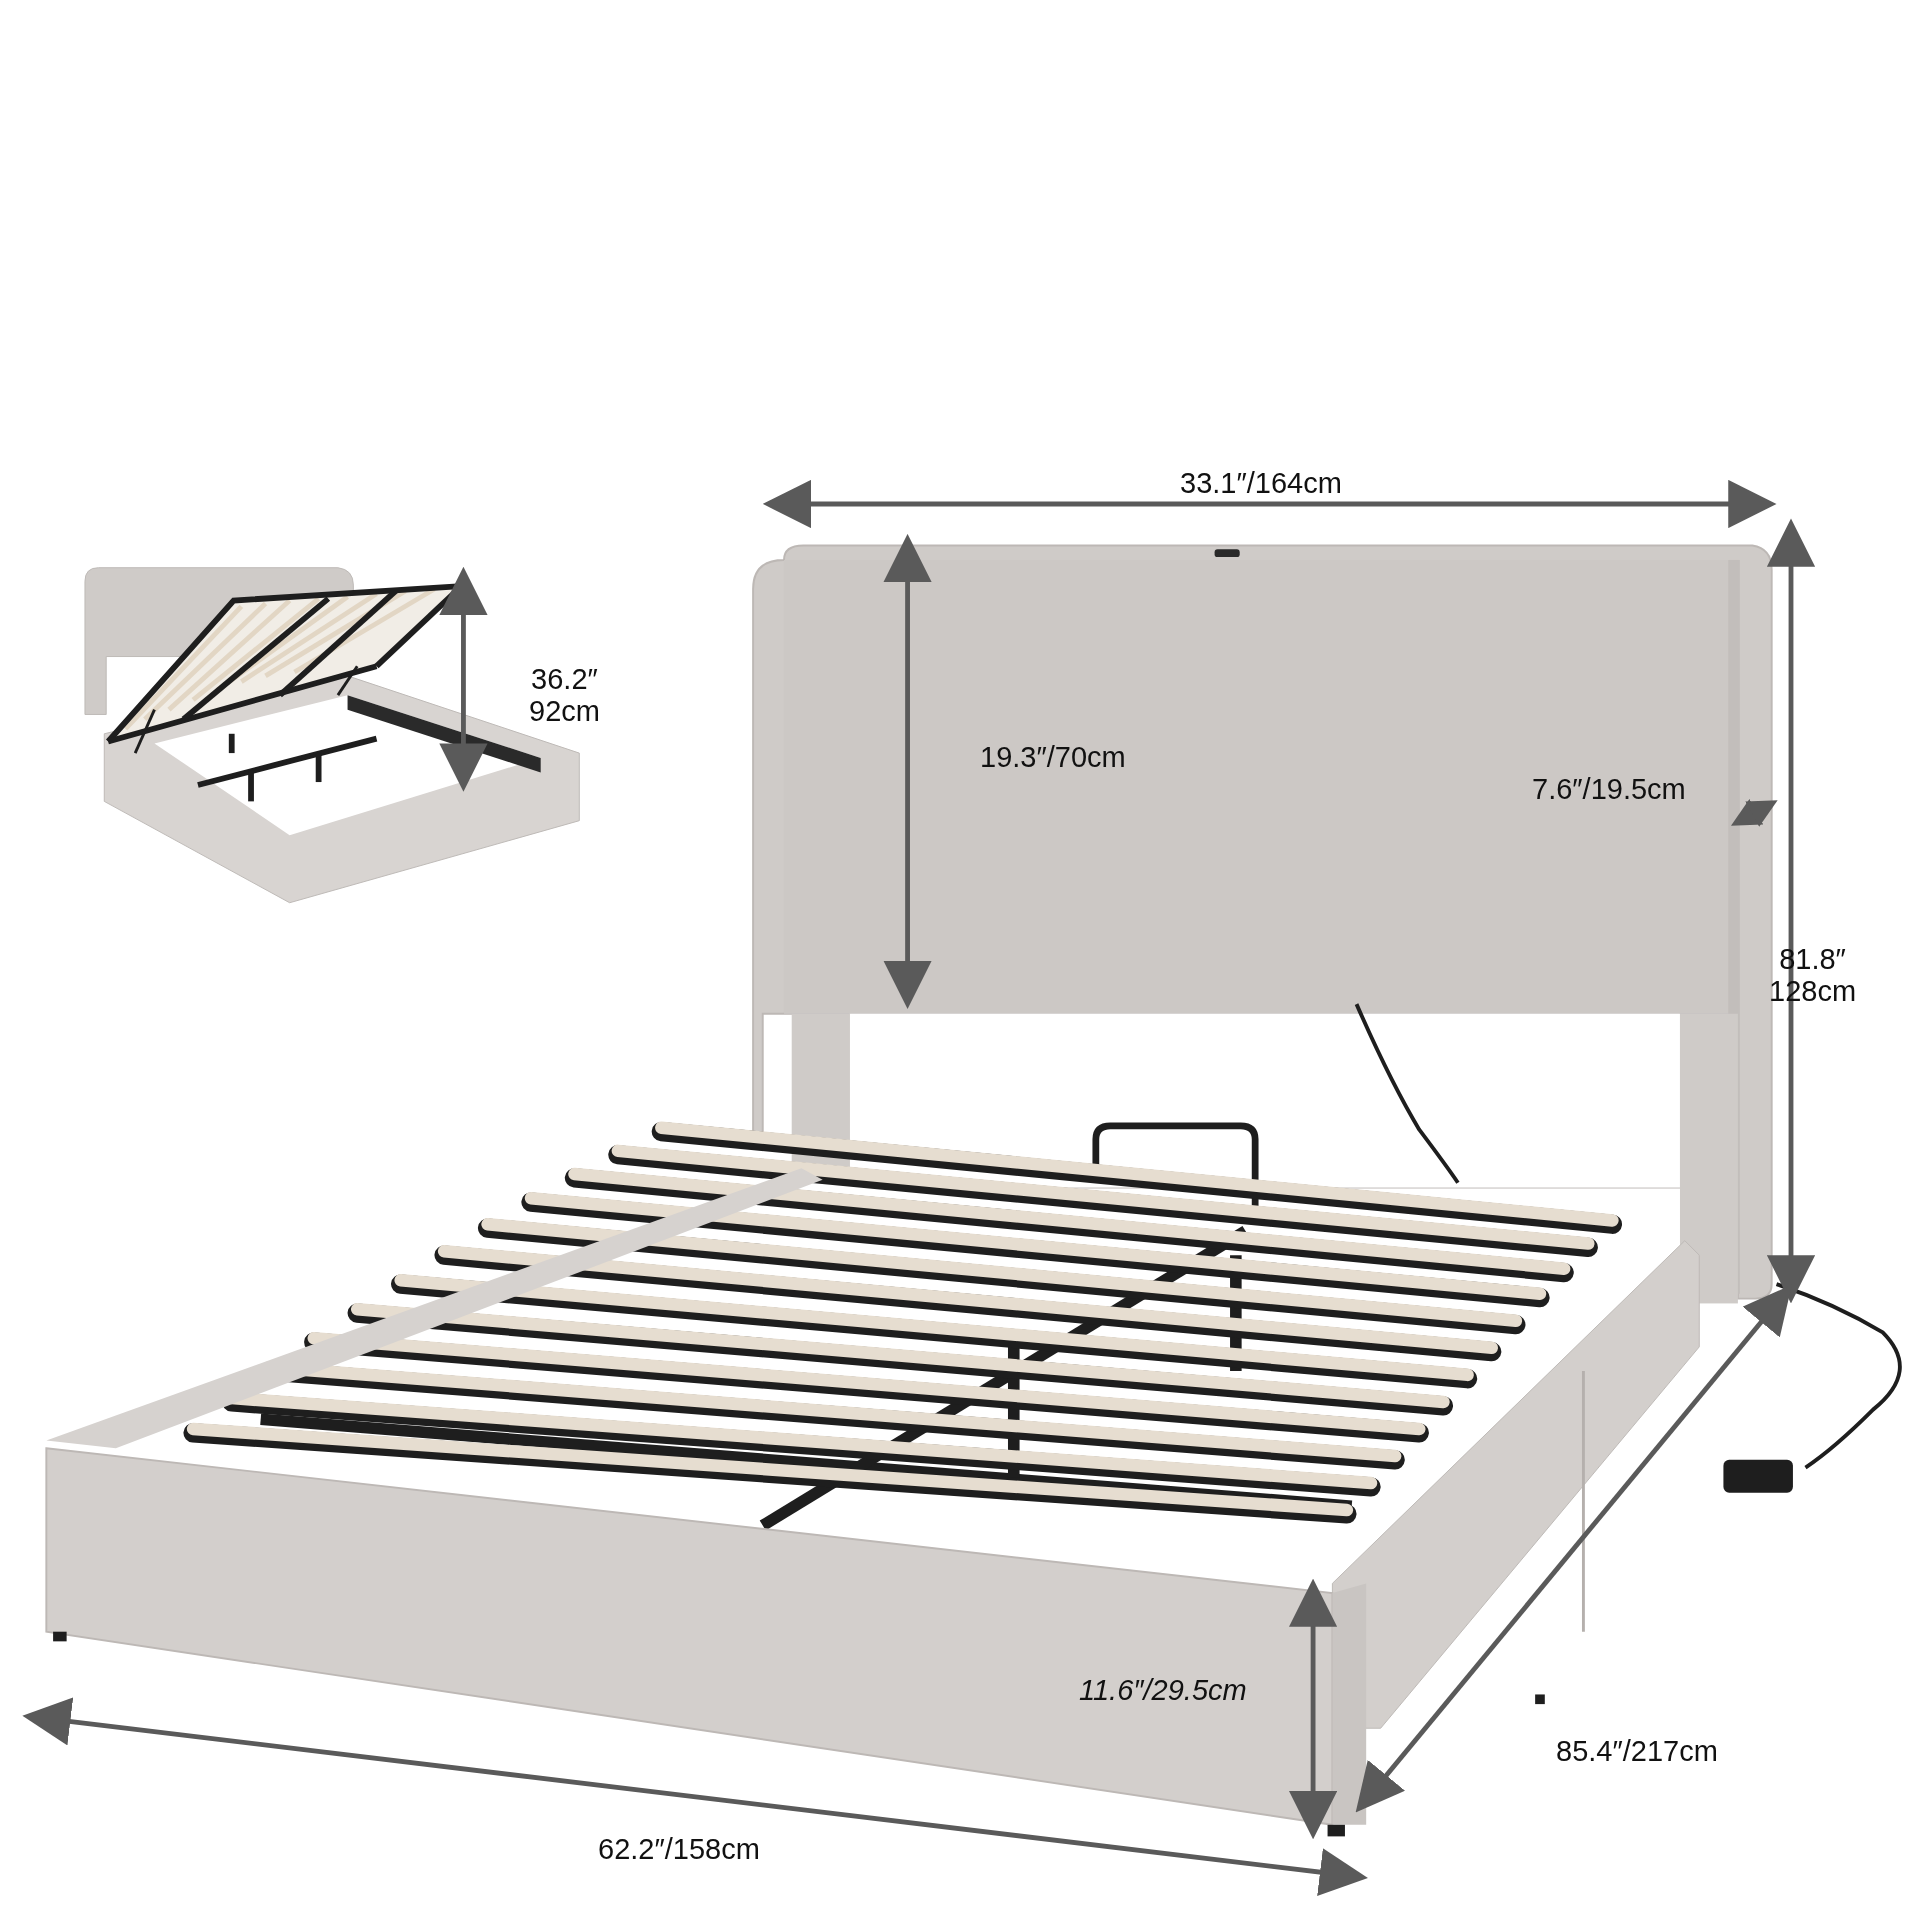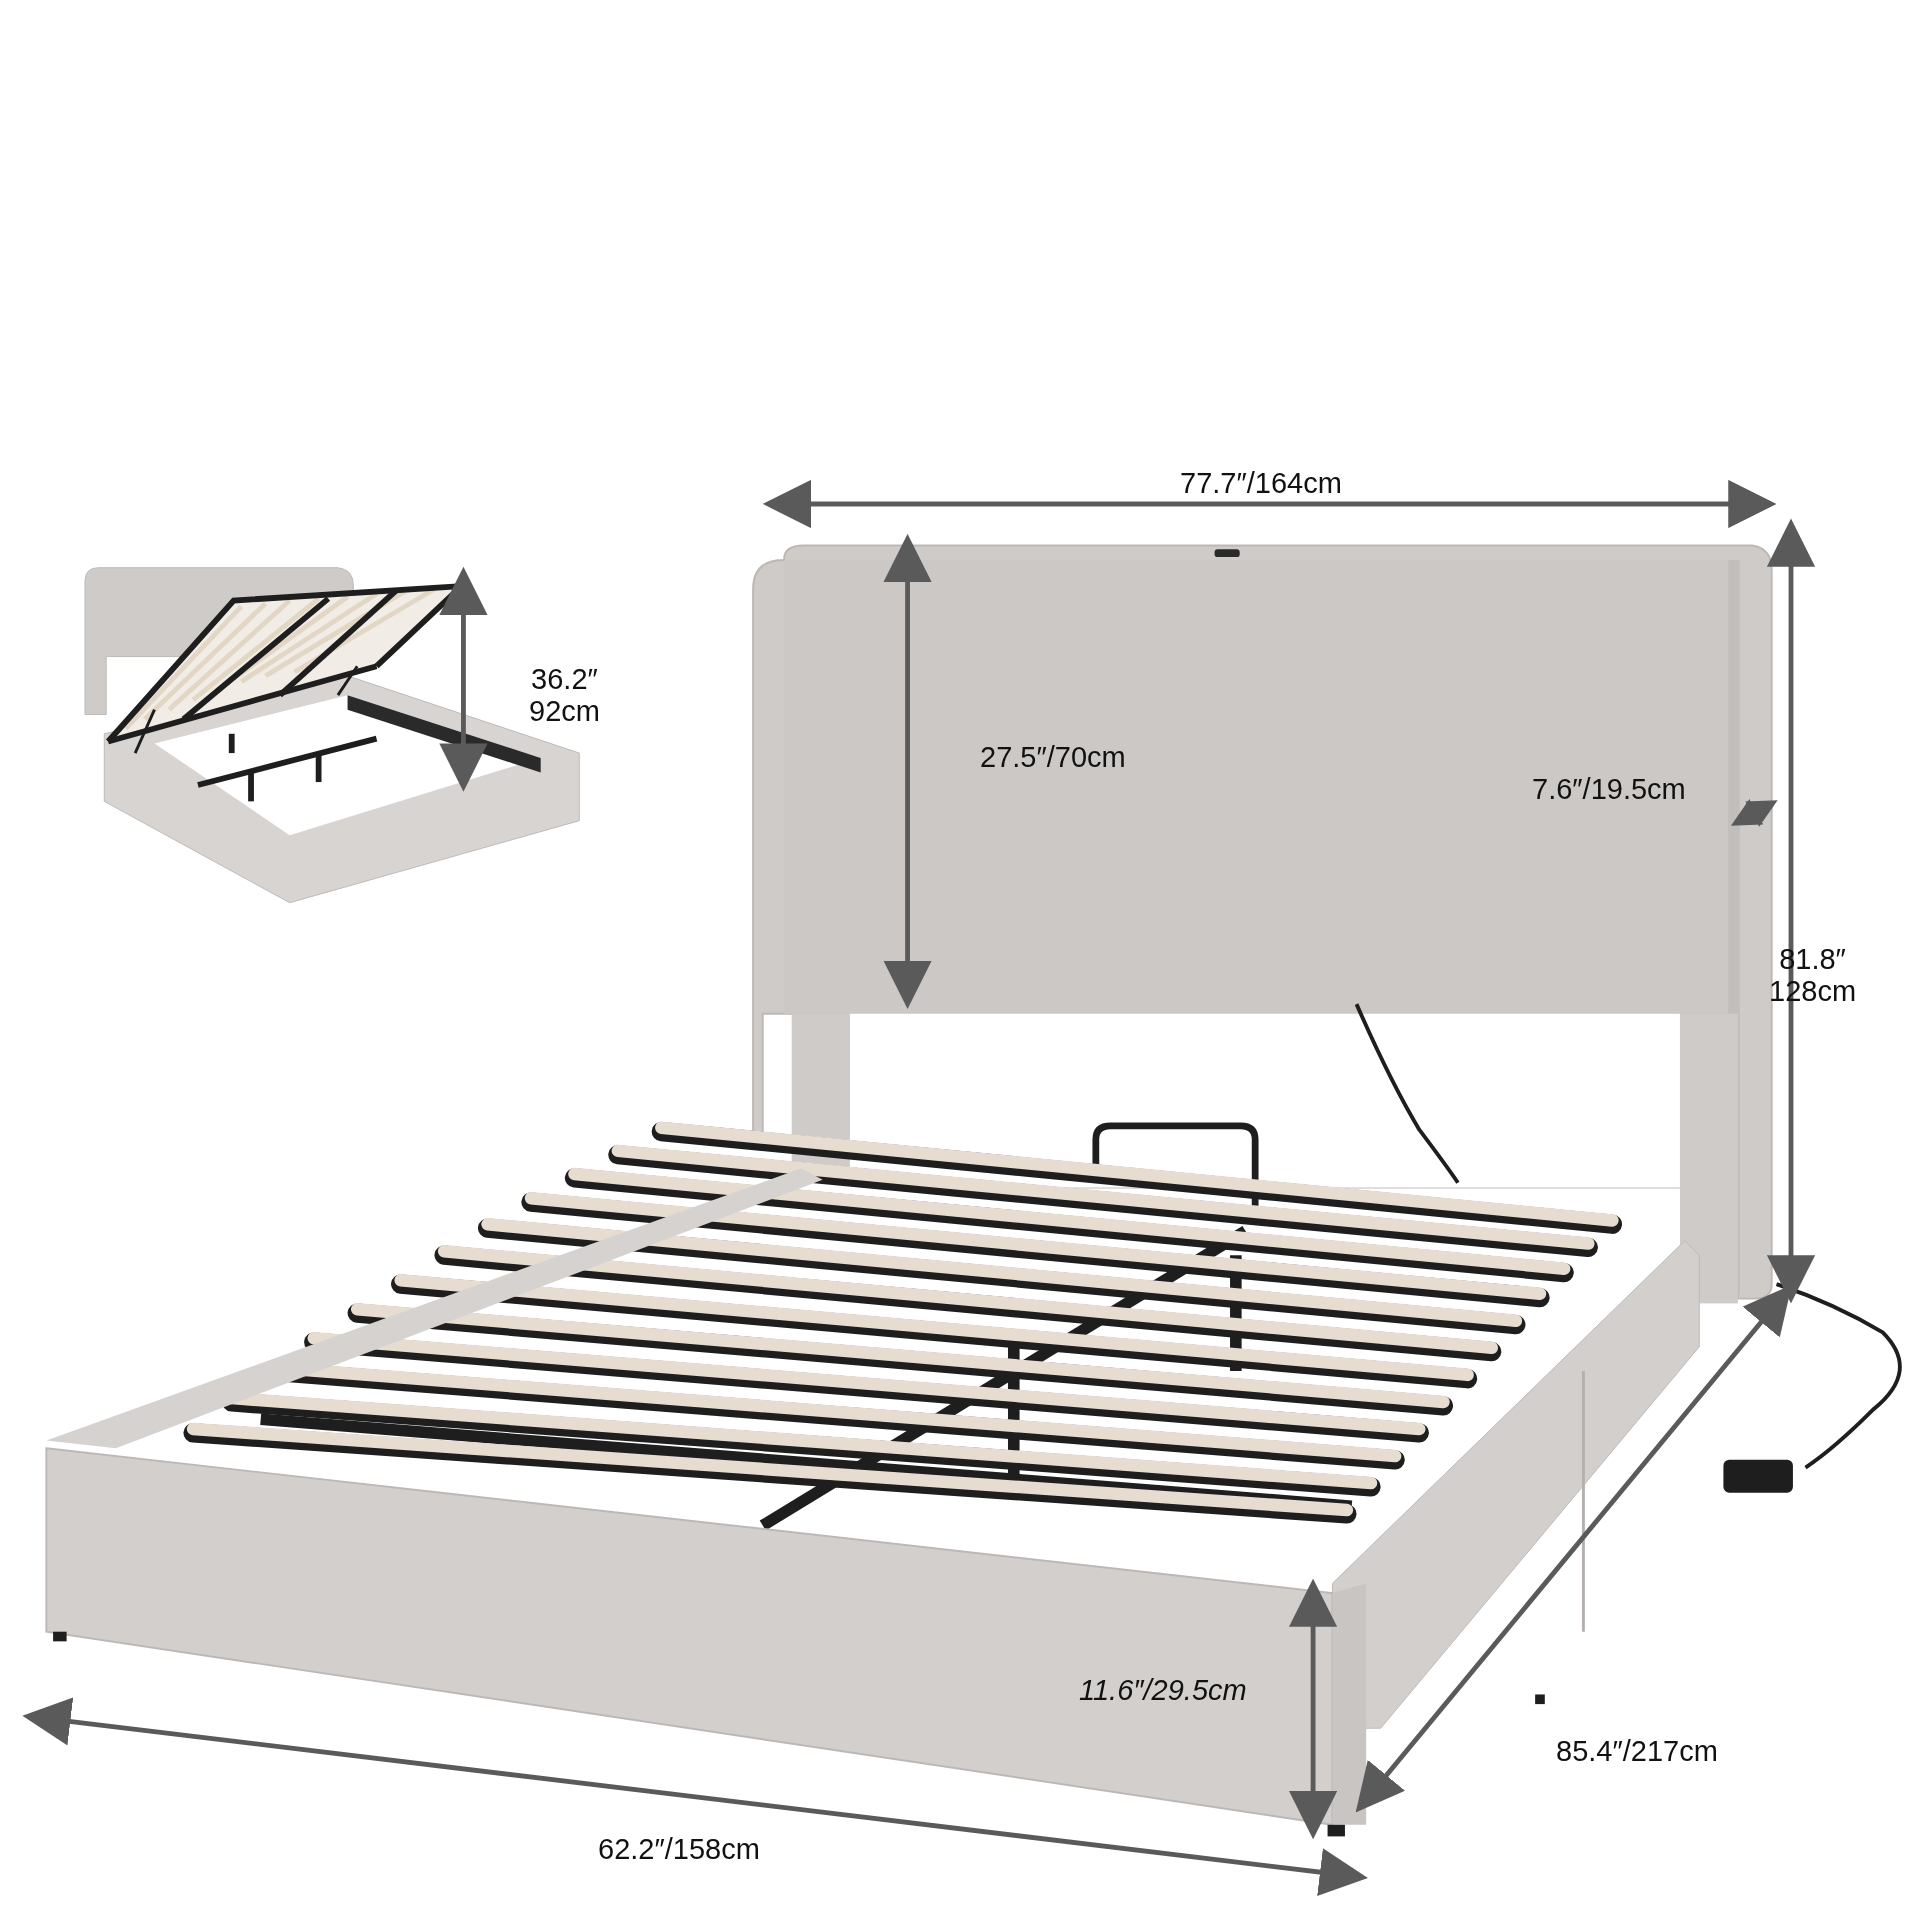--- a/index.html
+++ b/index.html
@@ -143,22 +143,22 @@
     <line x1="815" y1="522" x2="1815" y2="522" marker-start="url(#ah)" marker-end="url(#ah)"></line>
     <line x1="940" y1="578" x2="940" y2="1020" marker-start="url(#ah)" marker-end="url(#ah)"></line>
     <line x1="1855" y1="562" x2="1855" y2="1325" marker-start="url(#ah)" marker-end="url(#ah)"></line>
     <line x1="1806" y1="848" x2="1828" y2="836" stroke-width="3" marker-start="url(#ah)" marker-end="url(#ah)"></line>
     <line x1="1360" y1="1660" x2="1360" y2="1880" marker-start="url(#ah)" marker-end="url(#ah)"></line>
     <line x1="1840" y1="1350" x2="1420" y2="1858" marker-start="url(#ah)" marker-end="url(#ah)"></line>
     <line x1="48" y1="1780" x2="1392" y2="1942" marker-start="url(#ah)" marker-end="url(#ah)"></line>
   </g>
 </svg>
 
-<div class="dim-label" style="left:1180px; top:468px;">77.7″/164cm</div>
-<div class="dim-label" style="left:980px; top:742px;">27.5″/70cm</div>
+<div class="dim-label" style="left:1180px; top:468px;">33.1″/164cm</div>
+<div class="dim-label" style="left:980px; top:742px;">19.3″/70cm</div>
 <div class="dim-label" style="left:1532px; top:774px;">7.6″/19.5cm</div>
 <div class="dim-label stack" style="left:1769px; top:944px;">
   <div>81.8″</div>
   <div>128cm</div>
 </div>
 <div class="dim-label" style="left:1079px; top:1675px;font-style:italic;">11.6″/29.5cm</div>
 <div class="dim-label" style="left:1556px; top:1736px;">85.4″/217cm</div>
 <div class="dim-label" style="left:558px; top:1834px;margin-left:40px;">62.2″/158cm</div>
 <div class="dim-label stack" style="left:529px; top:664px;">
   <div>36.2″</div>

